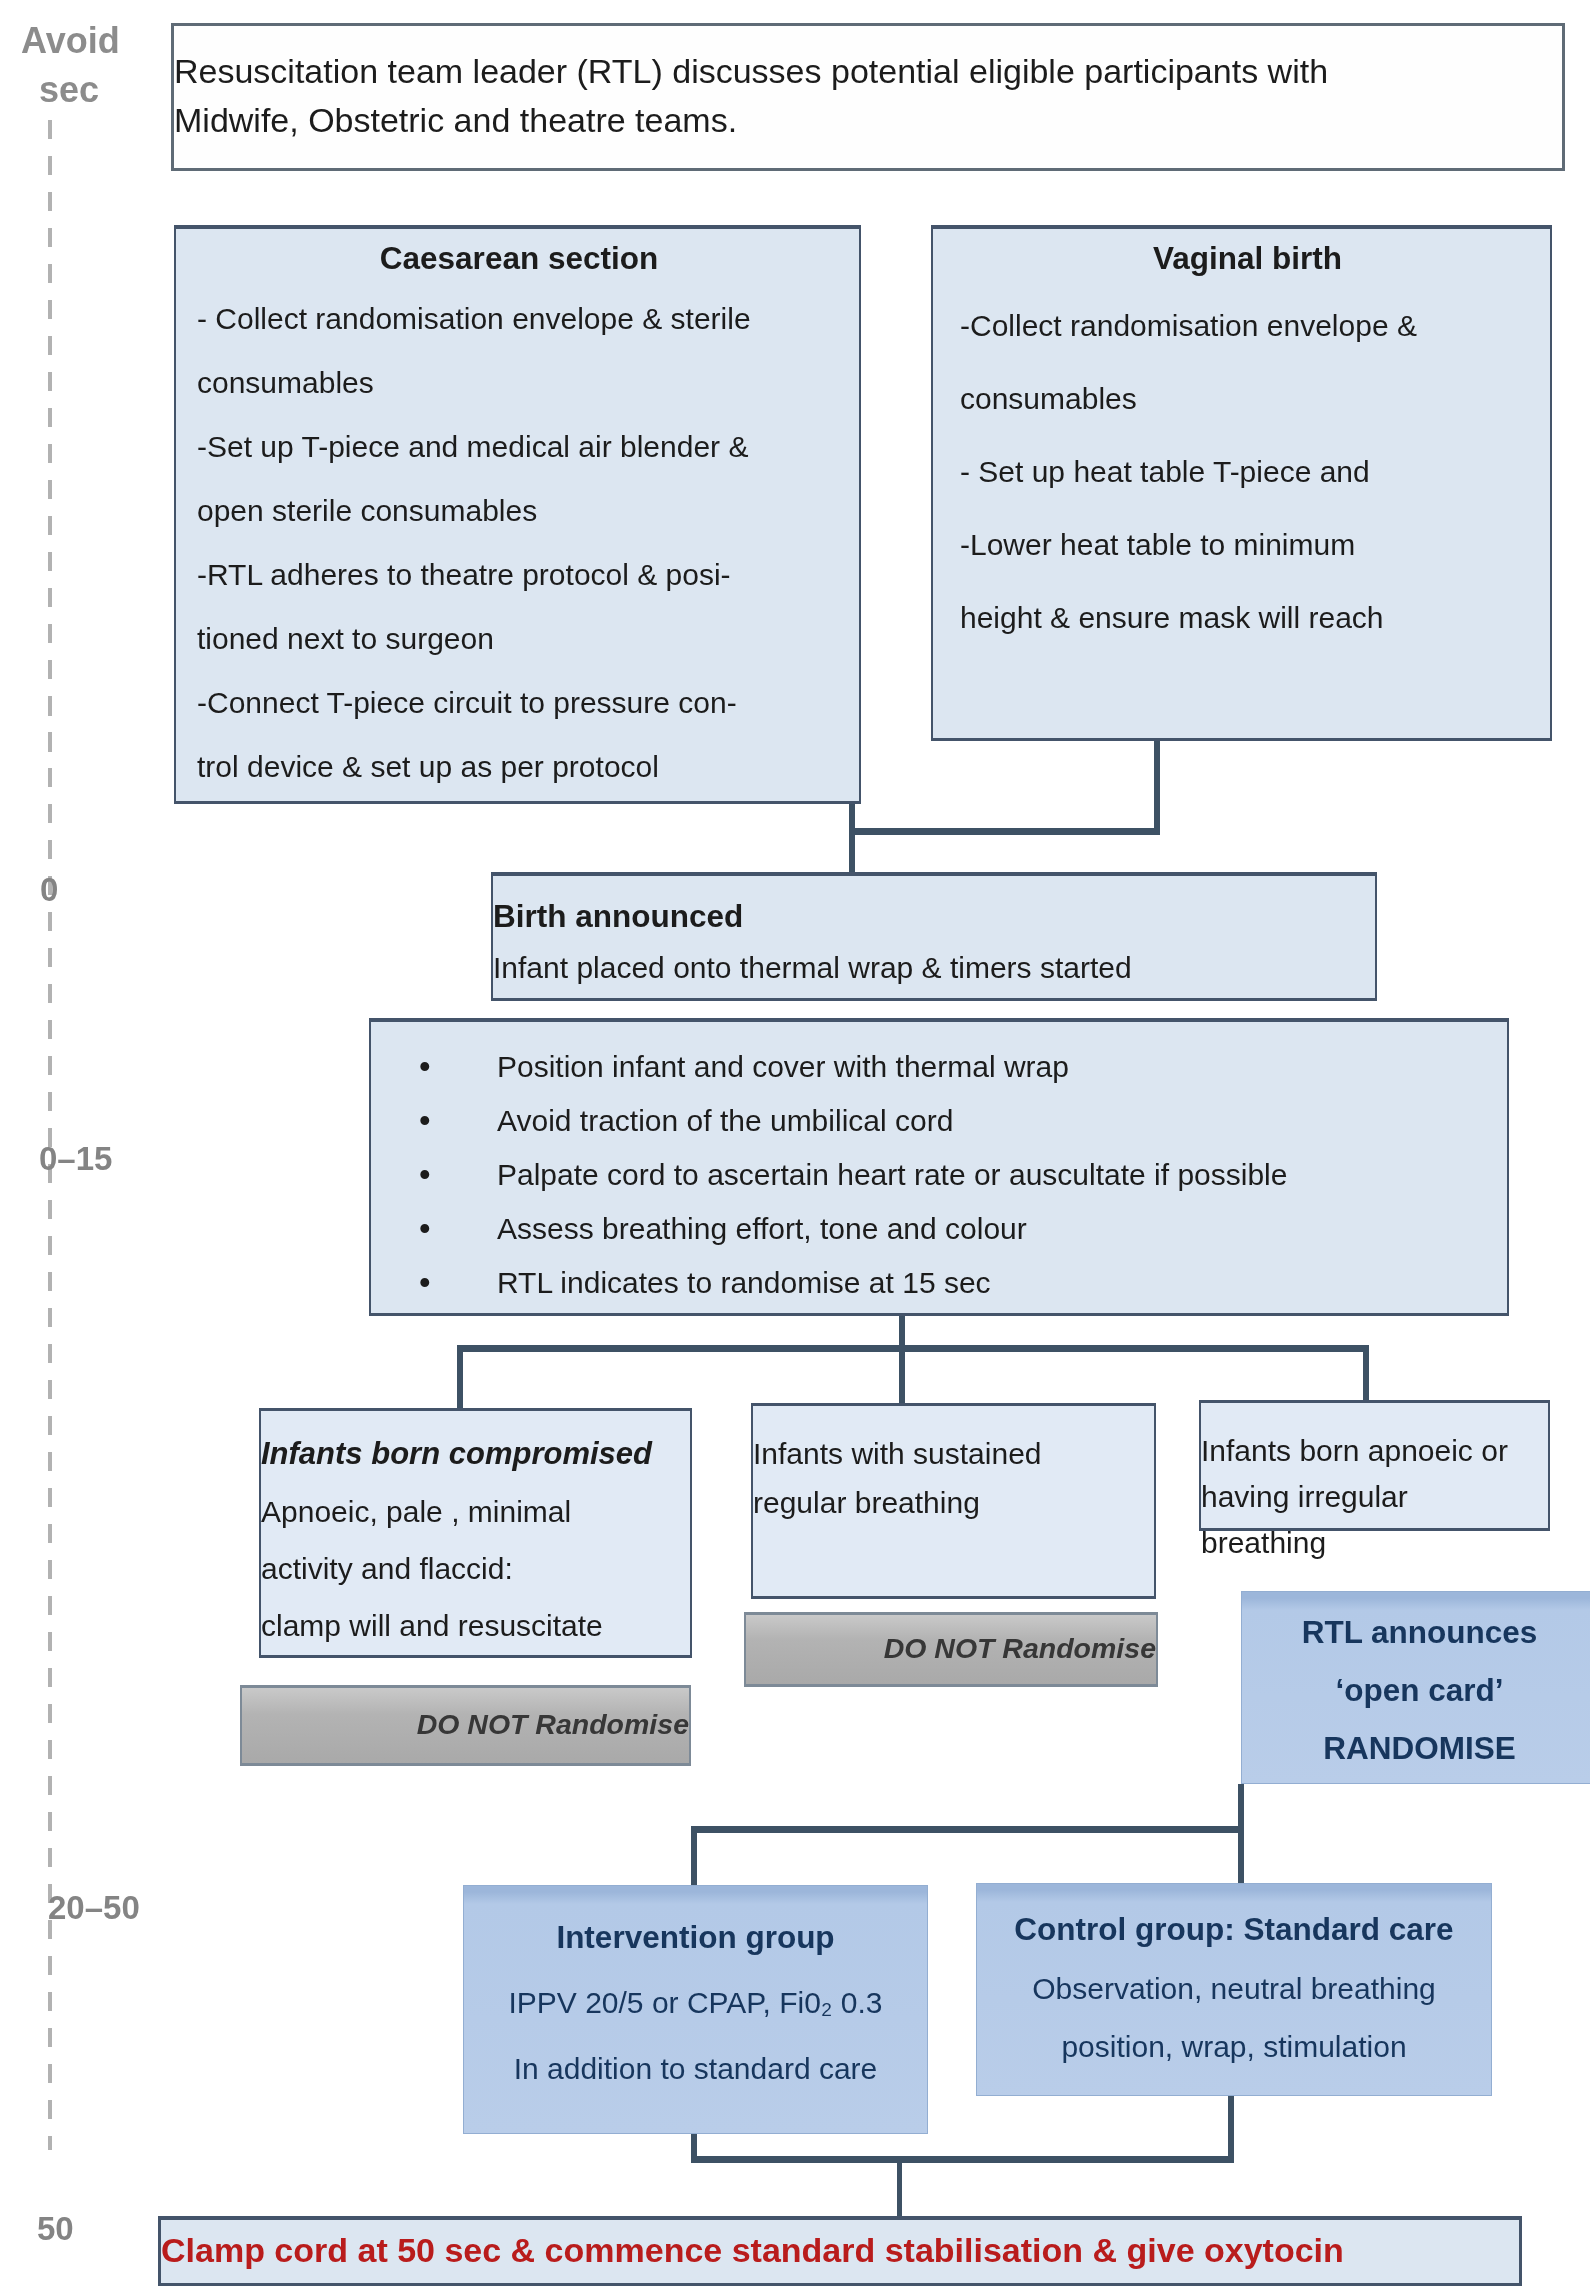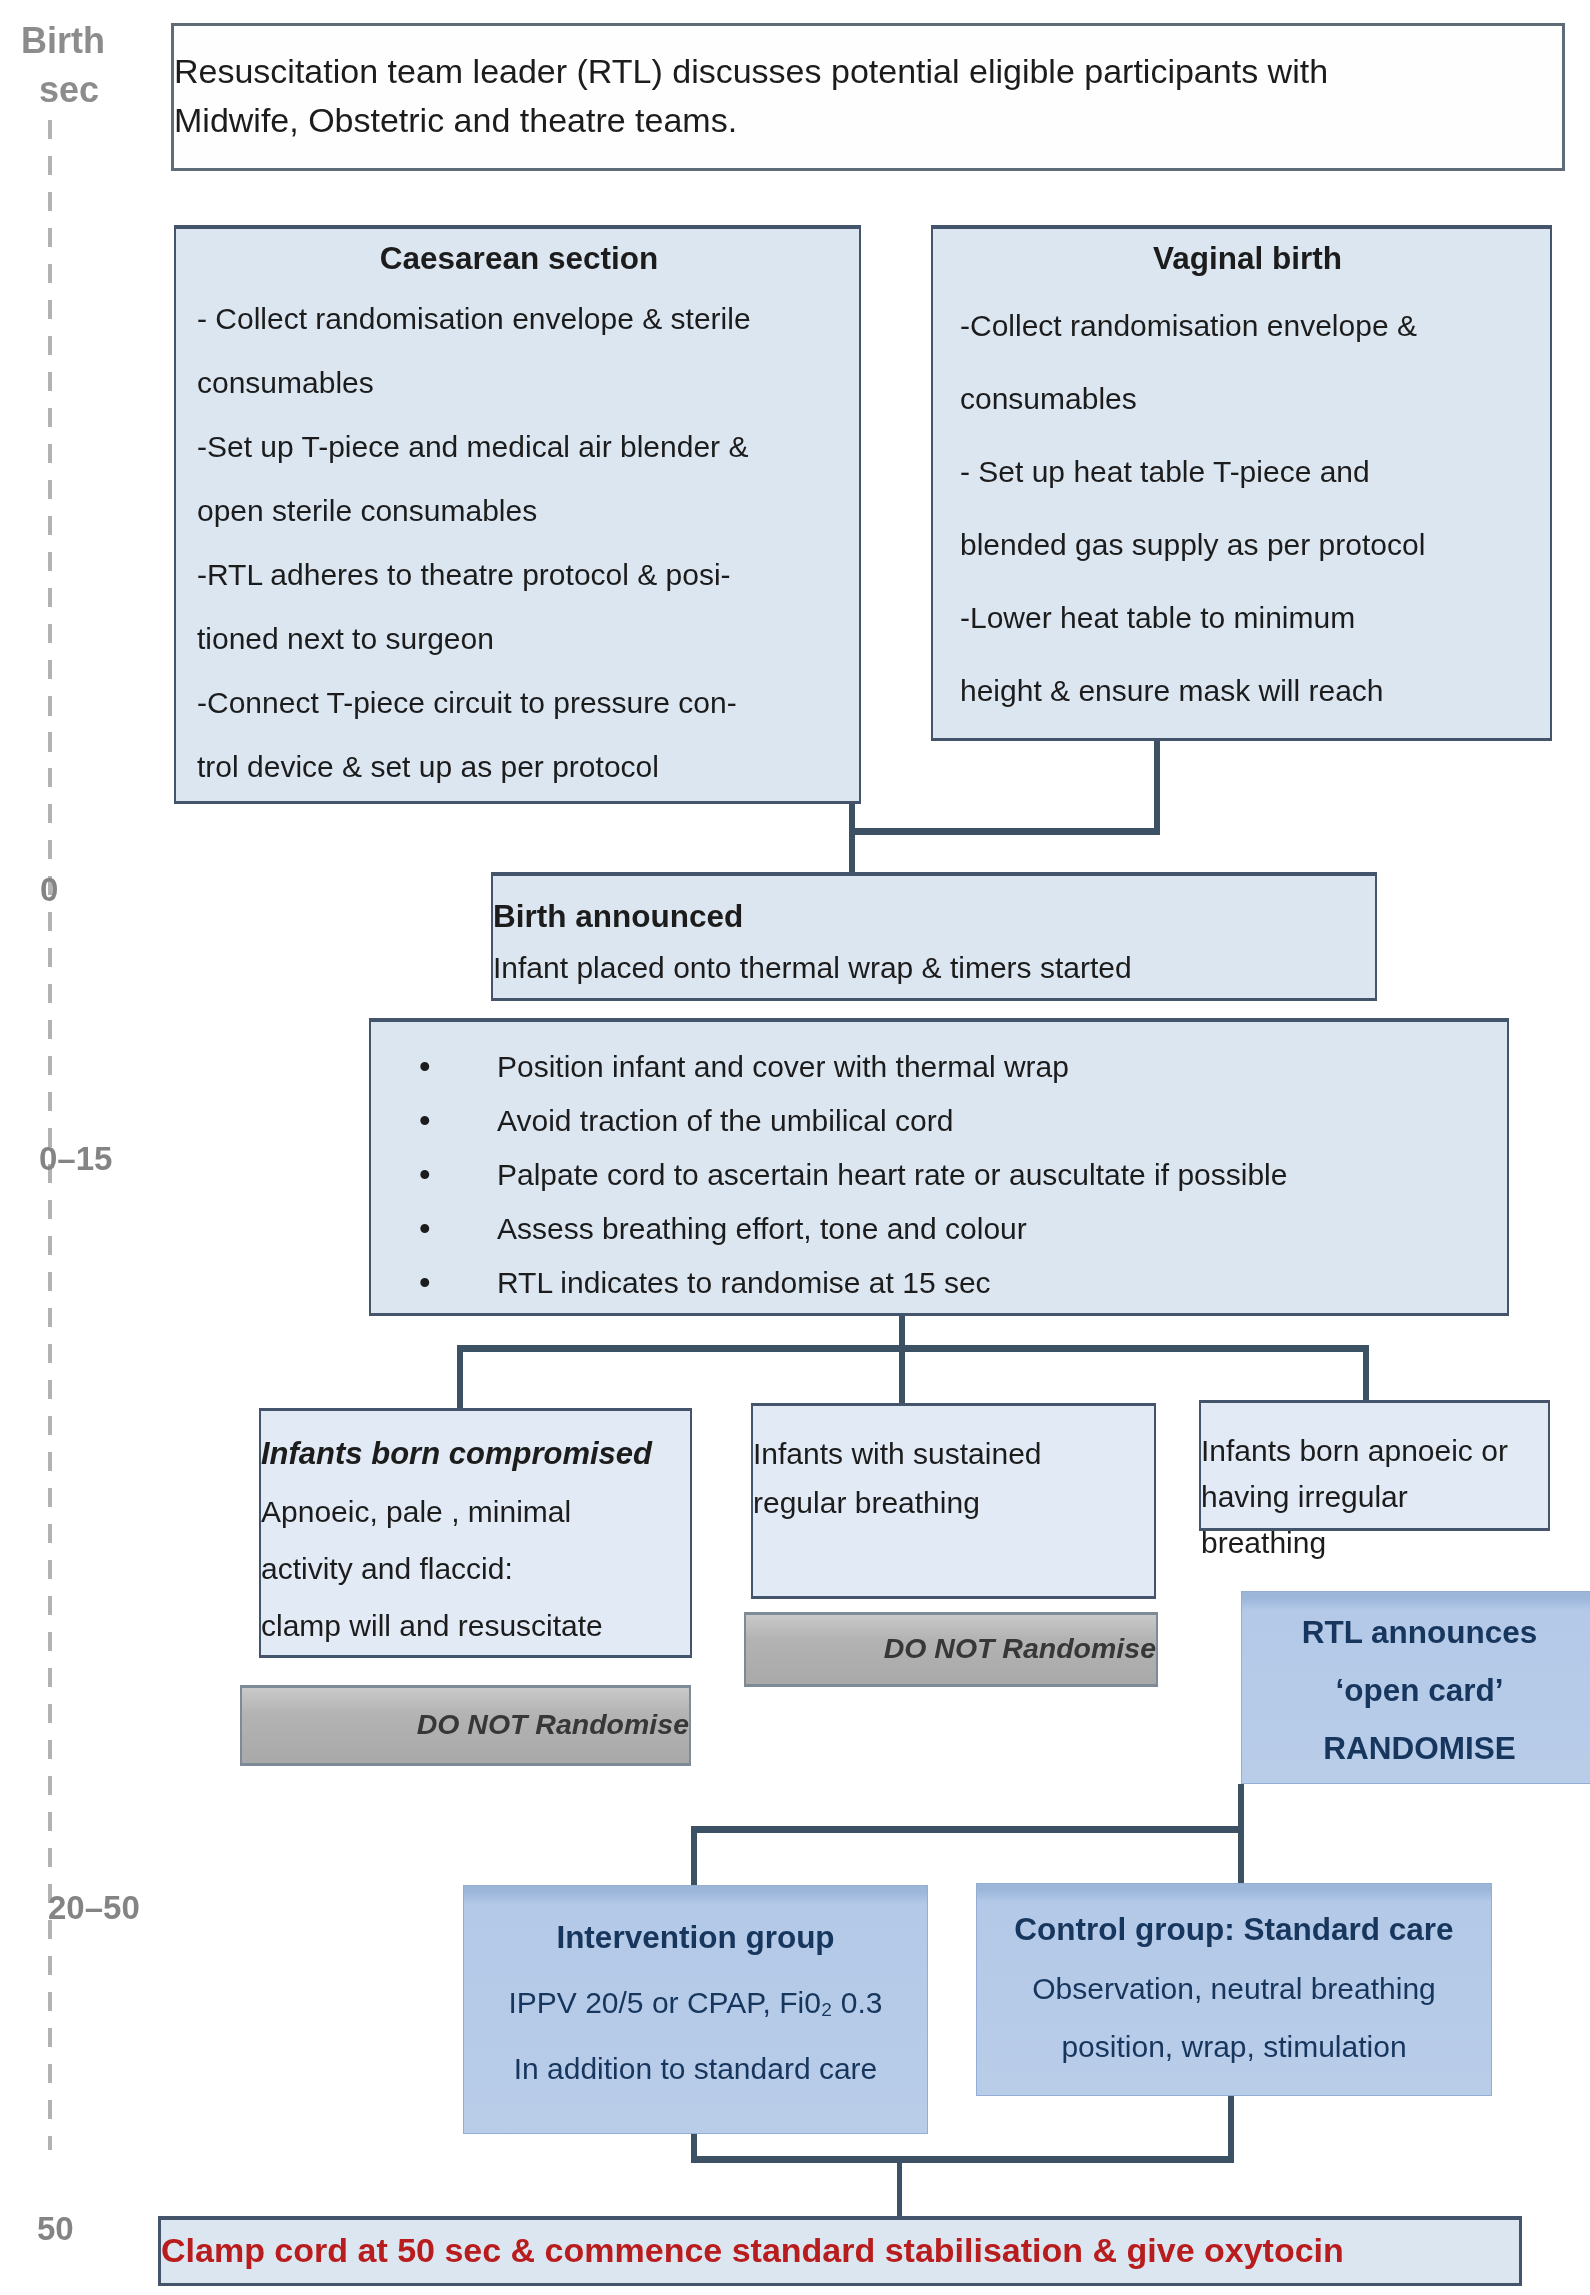--- a/index.html
+++ b/index.html
@@ -69,21 +69,21 @@
   .b-final{left:158px;top:2216px;width:1364px;height:70px;border:3px solid #44546a;border-top-width:4.5px;
            font-size:34px;font-weight:bold;line-height:60px;background:#dce6f1;color:#b91c1c;}
   
   .seg{position:absolute;background:#3d5164;}
 </style>
 </head>
 <body>
 
 <div class="page">
 
-  <div class="tl-head" style="left:21px;top:19.5px;">Birth</div>
+  <div class="tl-head" style="left:21px;top:19.5px;">Avoid</div>
   <div class="tl-head" style="left:39px;top:69px;">sec</div>
   <div class="tl-axis"></div>
   <div class="tl-mark" style="left:40px;top:871px;">0</div>
   <div class="tl-mark" style="left:39px;top:1140px;">0–15</div>
   <div class="tl-mark" style="left:48px;top:1889px;">20–50</div>
   <div class="tl-mark" style="left:37px;top:2210px;">50</div>
 
   <div class="seg" style="left:849px;top:804px;width:6px;height:72px;"></div>
   <div class="seg" style="left:1154px;top:741px;width:6px;height:93px;"></div>
   <div class="seg" style="left:849px;top:828px;width:311px;height:6.7px;"></div>
@@ -119,21 +119,20 @@
     <div class="ln">tioned next to surgeon</div>
     <div class="ln">-Connect T-piece circuit to pressure con-</div>
     <div class="ln">trol device &amp; set up as per protocol</div>
   </div>
 
   <div class="box b-vag">
     <div class="title">Vaginal birth</div>
     <div class="ln">-Collect  randomisation envelope &amp;</div>
     <div class="ln">consumables</div>
     <div class="ln">- Set up heat table T-piece and</div>
-    <div class="ln">blended gas supply as per protocol</div>
     <div class="ln">-Lower heat table to minimum</div>
     <div class="ln">height &amp; ensure mask will reach</div>
   </div>
 
   <div class="box b-birth center">
     <div class="title">Birth announced</div>
     <div class="sub">Infant placed onto thermal wrap &amp; timers started</div>
   </div>
 
   <div class="box b-bul">

